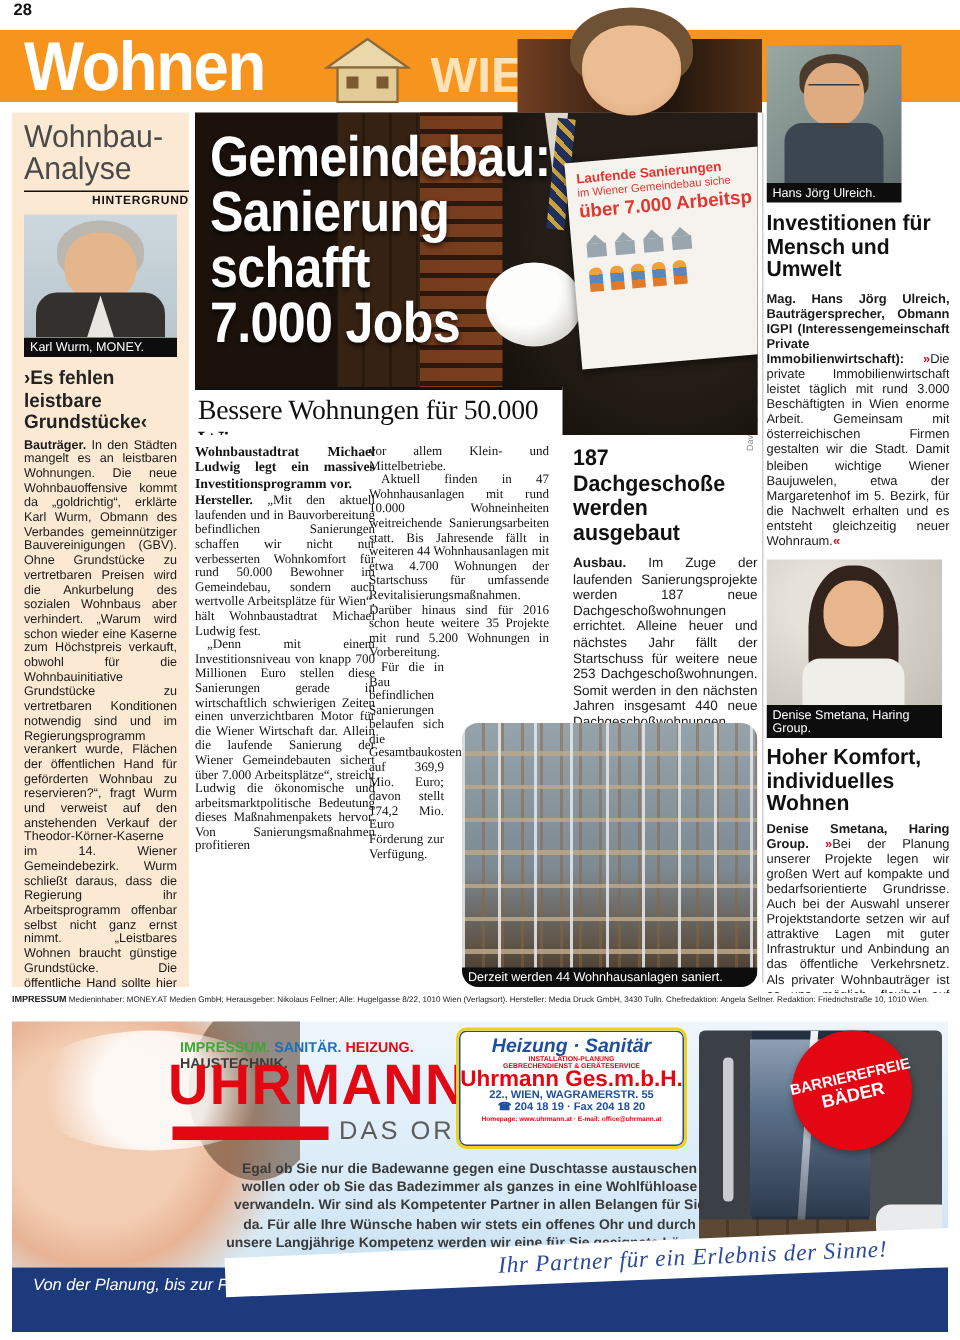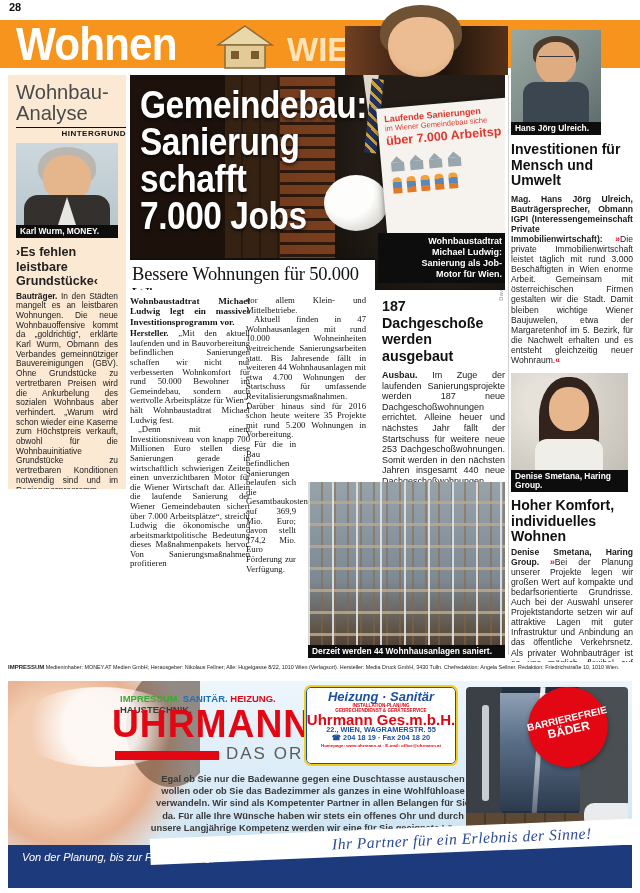--- a/index.html
+++ b/index.html
@@ -14,31 +14,31 @@
     transform:scaleX(.92);transform-origin:left;letter-spacing:-1px;}
   #masthead-region{left:287px;top:31px;font-size:33px;font-weight:bold;color:#ffe2b5;letter-spacing:0;}
   #house-ic{left:216px;top:25px;}
   
   #photo-top{left:345px;top:26px;width:163px;height:49px;background:linear-gradient(90deg,#714022 0,#402414 35%,#1d130c 60%,#553118 100%);z-index:2;}
   #head{left:374px;top:5px;width:94px;height:72px;z-index:3;}
   #head .hair{position:absolute;left:6px;top:0;width:82px;height:54px;border-radius:50% 50% 42% 42%;background:#6f5134;}
   #head .face{position:absolute;left:14px;top:12px;width:66px;height:60px;border-radius:46% 46% 50% 50%;background:radial-gradient(circle at 50% 35%,#ecbd93 0 60%,#d9a276 100%);}
 
   
-  #sidebar{left:8px;top:75px;width:118px;height:414px;background:#fbe9d3;padding:0;overflow:hidden;}
+  #sidebar{left:8px;top:75px;width:118px;height:583px;background:#fbe9d3;padding:0;overflow:hidden;}
   #sb-title{margin:6px 8px 0 8px;font-size:21px;line-height:21px;color:#4a4a4a;transform:scaleX(.96);transform-origin:left;}
   #sb-kicker{margin:4px 0 0 8px;border-top:1.5px solid #111;text-align:right;font-size:8px;font-weight:bold;
     letter-spacing:.5px;color:#111;padding-top:1px;}
   #sb-photo{margin:5px 8px 0 8px;width:102px;height:82px;position:relative;overflow:hidden;
     background:linear-gradient(180deg,#cdd8de 0,#b9c6cd 100%);}
   #sb-photo .hair{position:absolute;left:22px;top:4px;width:58px;height:40px;border-radius:50% 50% 40% 40%;background:#b9b7b0;}
   #sb-photo .face{position:absolute;left:27px;top:12px;width:48px;height:46px;border-radius:46%;background:#e5b58c;}
   #sb-photo .body{position:absolute;left:8px;top:52px;width:86px;height:30px;border-radius:14px 14px 0 0;background:#34302d;}
   #sb-photo .shirt{position:absolute;left:42px;top:54px;width:18px;height:28px;background:#e8e6e0;clip-path:polygon(50% 0,0 100%,100% 100%);}
-  .capbar{background:#0d0d0d;color:#fff;font-size:8.4px;font-weight:bold;padding:2px 4px;line-height:9px;}
+  .capbar{background:#0d0d0d;color:#fff;font-size:8.4px;font-weight:normal;padding:2px 4px;line-height:9px;}
   #sb-photocap{margin:0 8px;width:94px;}
   #sb-head{margin:7px 8px 3px 8px;font-size:13px;line-height:14.5px;font-weight:bold;color:#222;transform:scaleX(.97);transform-origin:left;}
   #sb-body{margin:0 8px;font-size:8.4px;line-height:9.7px;color:#1a1a1a;text-align:justify;}
   .leadin{font-weight:bold;}
 
   
   #main-photo{left:130px;top:75px;width:375px;height:215px;background:#1c120b;overflow:hidden;z-index:1;}
   #mp-brick{position:absolute;left:150px;top:0;width:225px;height:215px;
     background:repeating-linear-gradient(0deg,rgba(150,75,35,.55) 0 9px,rgba(30,15,8,.7) 9px 12px),
     linear-gradient(90deg,#4a2a16,#7a4424);}
@@ -79,21 +79,21 @@
   .para{margin:0;}
   .para+.para{text-indent:8px;}
   #col2-narrow{width:50px;}
   #dach-head{font-size:15px;line-height:16.5px;font-weight:bold;color:#111;transform:scaleX(.95);transform-origin:left;margin:2px 0 6px 0;}
   #dach-body{font-size:9px;line-height:10.6px;color:#1a1a1a;text-align:justify;}
   #scaffold{position:absolute;left:178px;top:186px;width:197px;height:176px;z-index:5;overflow:hidden;
     background:
      repeating-linear-gradient(90deg,rgba(225,228,230,.9) 0 2px,transparent 2px 24px),
      repeating-linear-gradient(0deg,rgba(187,168,137,.85) 0 3px,transparent 3px 22px),
      repeating-linear-gradient(90deg,rgba(140,100,60,.5) 0 2px,transparent 2px 13px),
-     linear-gradient(180deg,#97a3ab 0,#7e8a93 55%,#5d5245 85%,#403528 100%);}
+     linear-gradient(180deg,#97a3ab 0,#7e8a93 55%,#5d5245 85%,#403528 100%); border-radius: 11px;}
   #scaffold-cap{position:absolute;left:0;bottom:0;width:189px;}
 
   #vline{left:508px;top:75px;width:1px;height:580px;background:#cfcfcf;}
 
   
   #rightcol{left:511px;top:30px;width:122px;height:632px;overflow:hidden;z-index:2;}
   .rphoto{position:relative;overflow:hidden;}
   #rp1{width:90px;height:92px;background:linear-gradient(135deg,#9aa8a2 0,#7c8b88 60%,#5f6e6d 100%);}
   #rp1 .hair{position:absolute;left:22px;top:6px;width:46px;height:30px;border-radius:50% 50% 30% 30%;background:#4a3b2c;}
   #rp1 .face{position:absolute;left:25px;top:12px;width:40px;height:42px;border-radius:46%;background:#dfab80;}
@@ -212,26 +212,20 @@
       <div>
         <span class="worker"></span><span class="worker"></span><span class="worker"></span><span class="worker"></span><span class="worker"></span>
       </div>
     </div>
     <div id="mp-headline">
       <span>Gemeindebau:</span><br>
       <span>Sanierung</span><br>
       <span>schafft</span><br>
       <span>7.000 Jobs</span>
     </div>
-    <div id="mp-caption">
-      <span>Wohnbaustadtrat</span><br>
-      <span>Michael Ludwig:</span><br>
-      <span>Sanierung als Job-</span><br>
-      <span>Motor für Wien.</span>
-    </div>
     <div id="mp-subrow">
       <div id="mp-subhead">Bessere Wohnungen für 50.000 Wiener</div>
     </div>
   </div>
   <div class="abs" id="credit">David Bohmann</div>
 
   <div class="abs" id="columns">
     <div class="col" id="col1">
       <div class="intro">Wohnbaustadtrat Michael Ludwig legt ein massives Investitionsprogramm vor.</div>
       <p class="para"><span class="leadin">Hersteller.</span> <span>„Mit den aktuell laufenden und in Bauvorbereitung befindlichen Sanierungen schaffen wir nicht nur verbesserten Wohnkomfort für rund 50.000 Bewohner im Gemeindebau, sondern auch wertvolle Arbeitsplätze für Wien“, hält Wohnbaustadtrat Michael Ludwig fest.</span></p>

